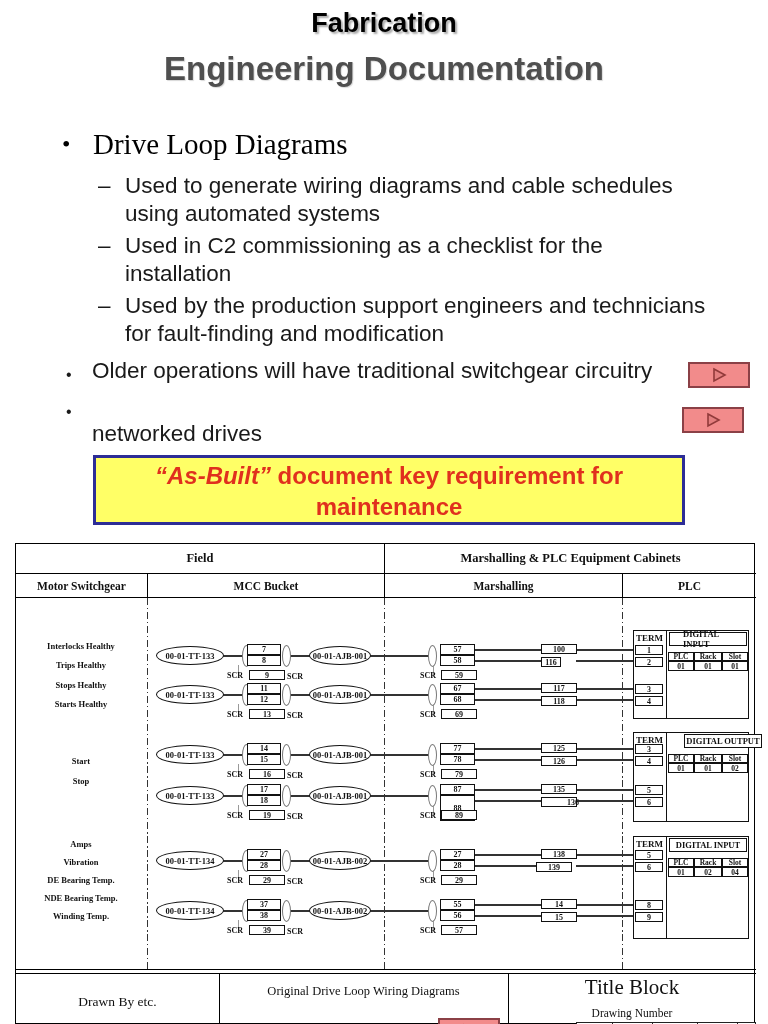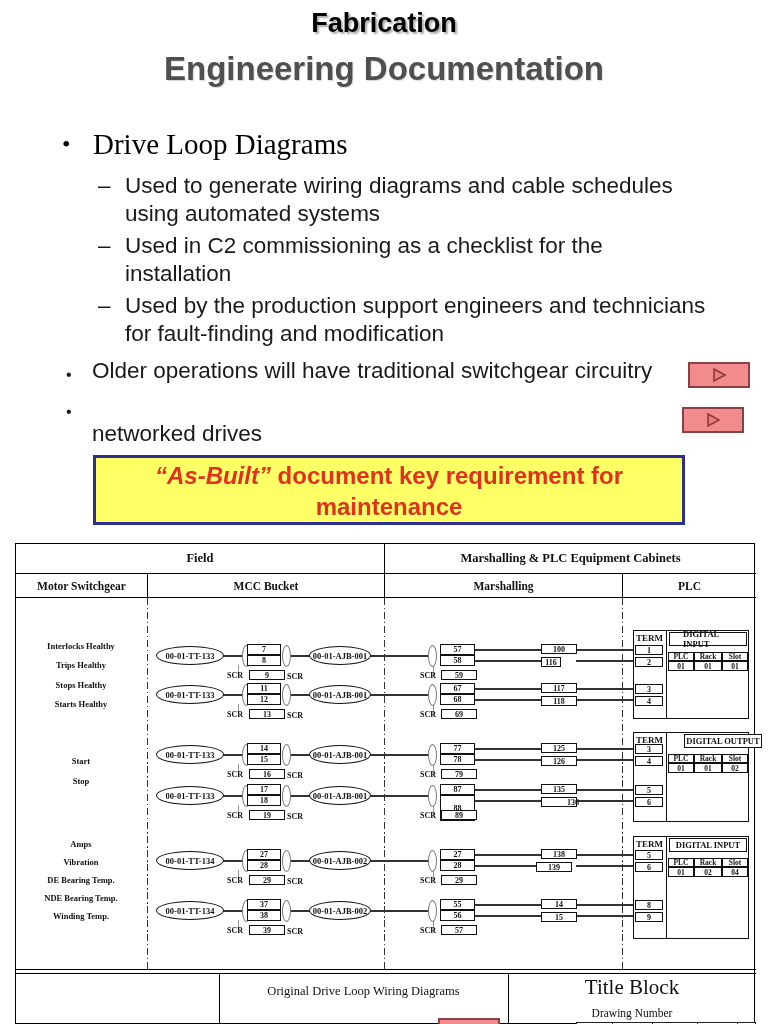--- a/index.html
+++ b/index.html
@@ -336,20 +336,21 @@
         <div class="pcol" style="left: 706px; top: 314px; width: 26px; height: 9px;">Slot</div>
         <div class="pval" style="left: 652px; top: 323px; width: 26px; height: 10px;">01</div>
         <div class="pval" style="left: 678px; top: 323px; width: 28px; height: 10px;">02</div>
         <div class="pval" style="left: 706px; top: 323px; width: 26px; height: 10px;">04</div>
       </div>
 
     <div class="fcell" style="left:0;width:203px"></div>
     <div class="fcell" style="left:203px;width:289px;border-left:1.4px solid #000"></div>
     <div class="fcell" style="left:492px;width:248px;border-left:1.4px solid #000"></div>
 
+    <div class="ftext" style="left:0;top:450px;width:203px;font-size:13.5px">Drawn By etc.</div>
     <div class="ftext" style="left:203px;top:440px;width:289px;font-size:12.5px">Original Drive Loop Wiring Diagrams</div>
     <div class="ftext" style="left:492px;top:431px;width:248px;font-size:21px">Title Block</div>
     <div class="ftext" style="left:492px;top:463px;width:248px;font-size:11.5px">Drawing Number</div>
 
     <div class="mtable">
       <div class="mtv" style="left:35px"></div>
       <div class="mtv" style="left:75px"></div>
       <div class="mtv" style="left:120px"></div>
       <div class="mtv" style="left:160px"></div>
     </div>

